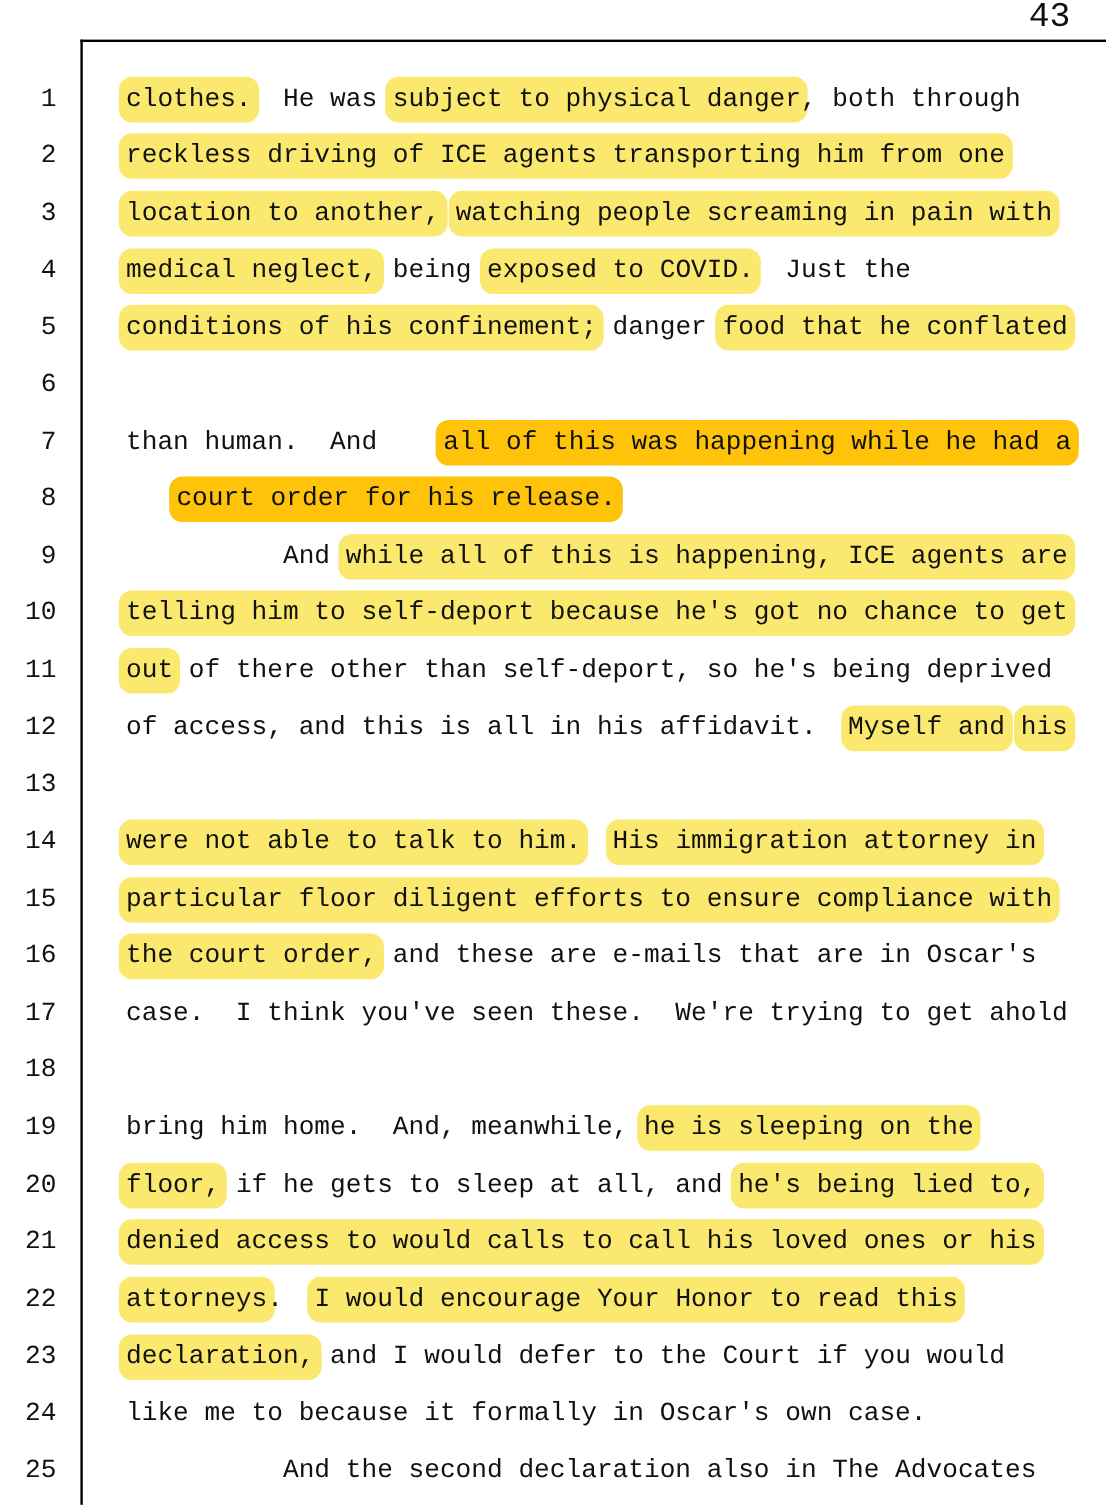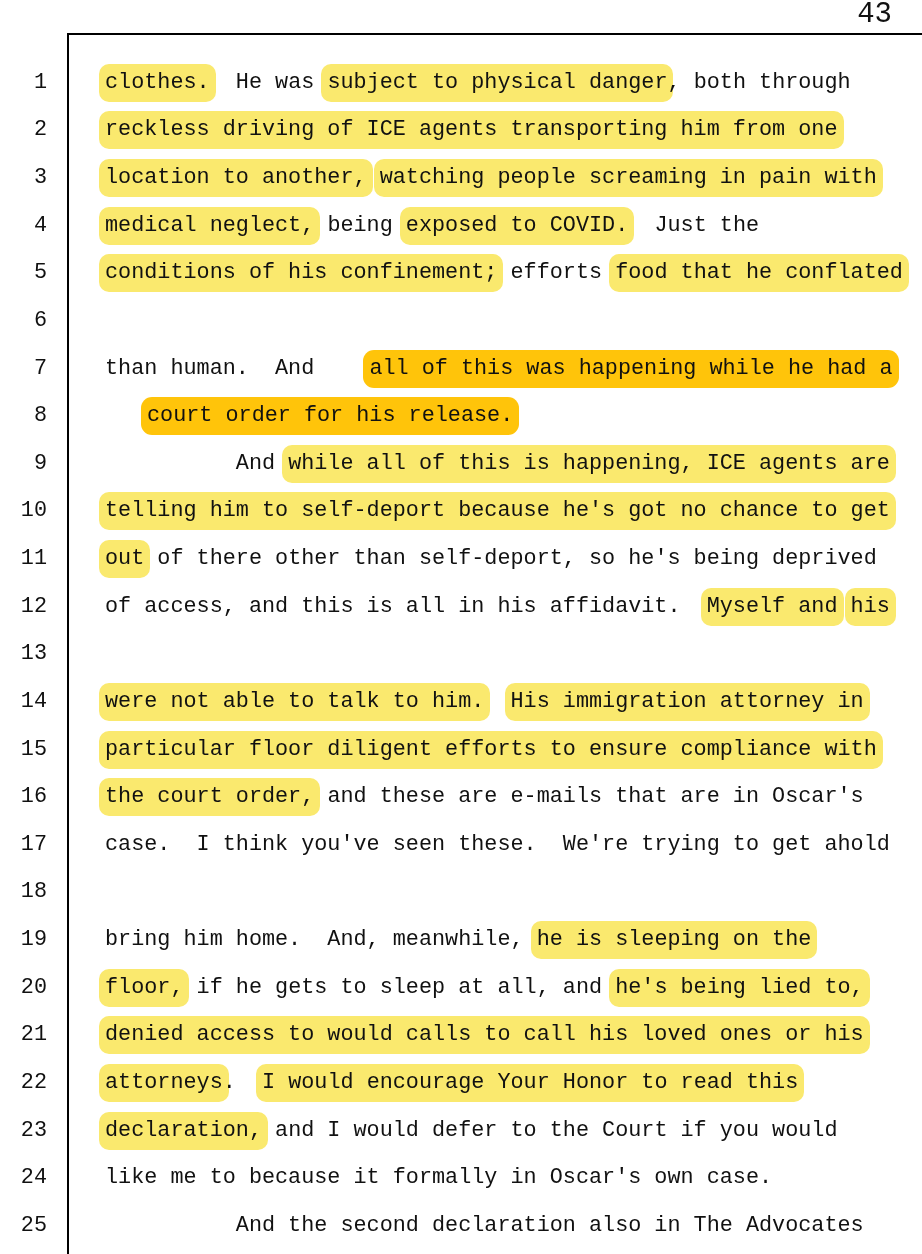--- a/index.html
+++ b/index.html
@@ -55,21 +55,21 @@
   }
   .line-text{
     white-space:pre;
     margin-left:38px;
   }
   .hl{
     padding:6px 6px 7px 6px;
     margin:0 -6px;
     border-radius:11px;
   }
-  .hl.yellow{background:var(--hl-yellow);border-radius:10px;}
+  .hl.yellow{background:var(--hl-yellow);}
   .hl.orange{background:var(--hl-orange);margin-left:36px;}
 </style>
 </head>
 <body>
 
 <div class="page-number">43</div>
 
 <div class="transcript-box"></div>
 
 <div class="transcript-lines">
@@ -84,21 +84,21 @@
     <div class="line-row">
       <div class="line-num">3</div>
       <div class="line-text"><span class="hl yellow">location to another,</span><span> </span><span class="hl yellow">watching people screaming in pain with</span></div>
     </div>
     <div class="line-row">
       <div class="line-num">4</div>
       <div class="line-text"><span class="hl yellow">medical neglect,</span><span> being </span><span class="hl yellow">exposed to COVID.</span><span>  Just the</span></div>
     </div>
     <div class="line-row">
       <div class="line-num">5</div>
-      <div class="line-text"><span class="hl yellow">conditions of his confinement;</span><span> efforts </span><span class="hl yellow">food that he conflated</span></div>
+      <div class="line-text"><span class="hl yellow">conditions of his confinement;</span><span> danger </span><span class="hl yellow">food that he conflated</span></div>
     </div>
     <div class="line-row">
       <div class="line-num">6</div>
     </div>
     <div class="line-row">
       <div class="line-num">7</div>
       <div class="line-text"><span>than human.  And </span><span class="hl orange">all of this was happening while he had a</span></div>
     </div>
     <div class="line-row">
       <div class="line-num">8</div>

